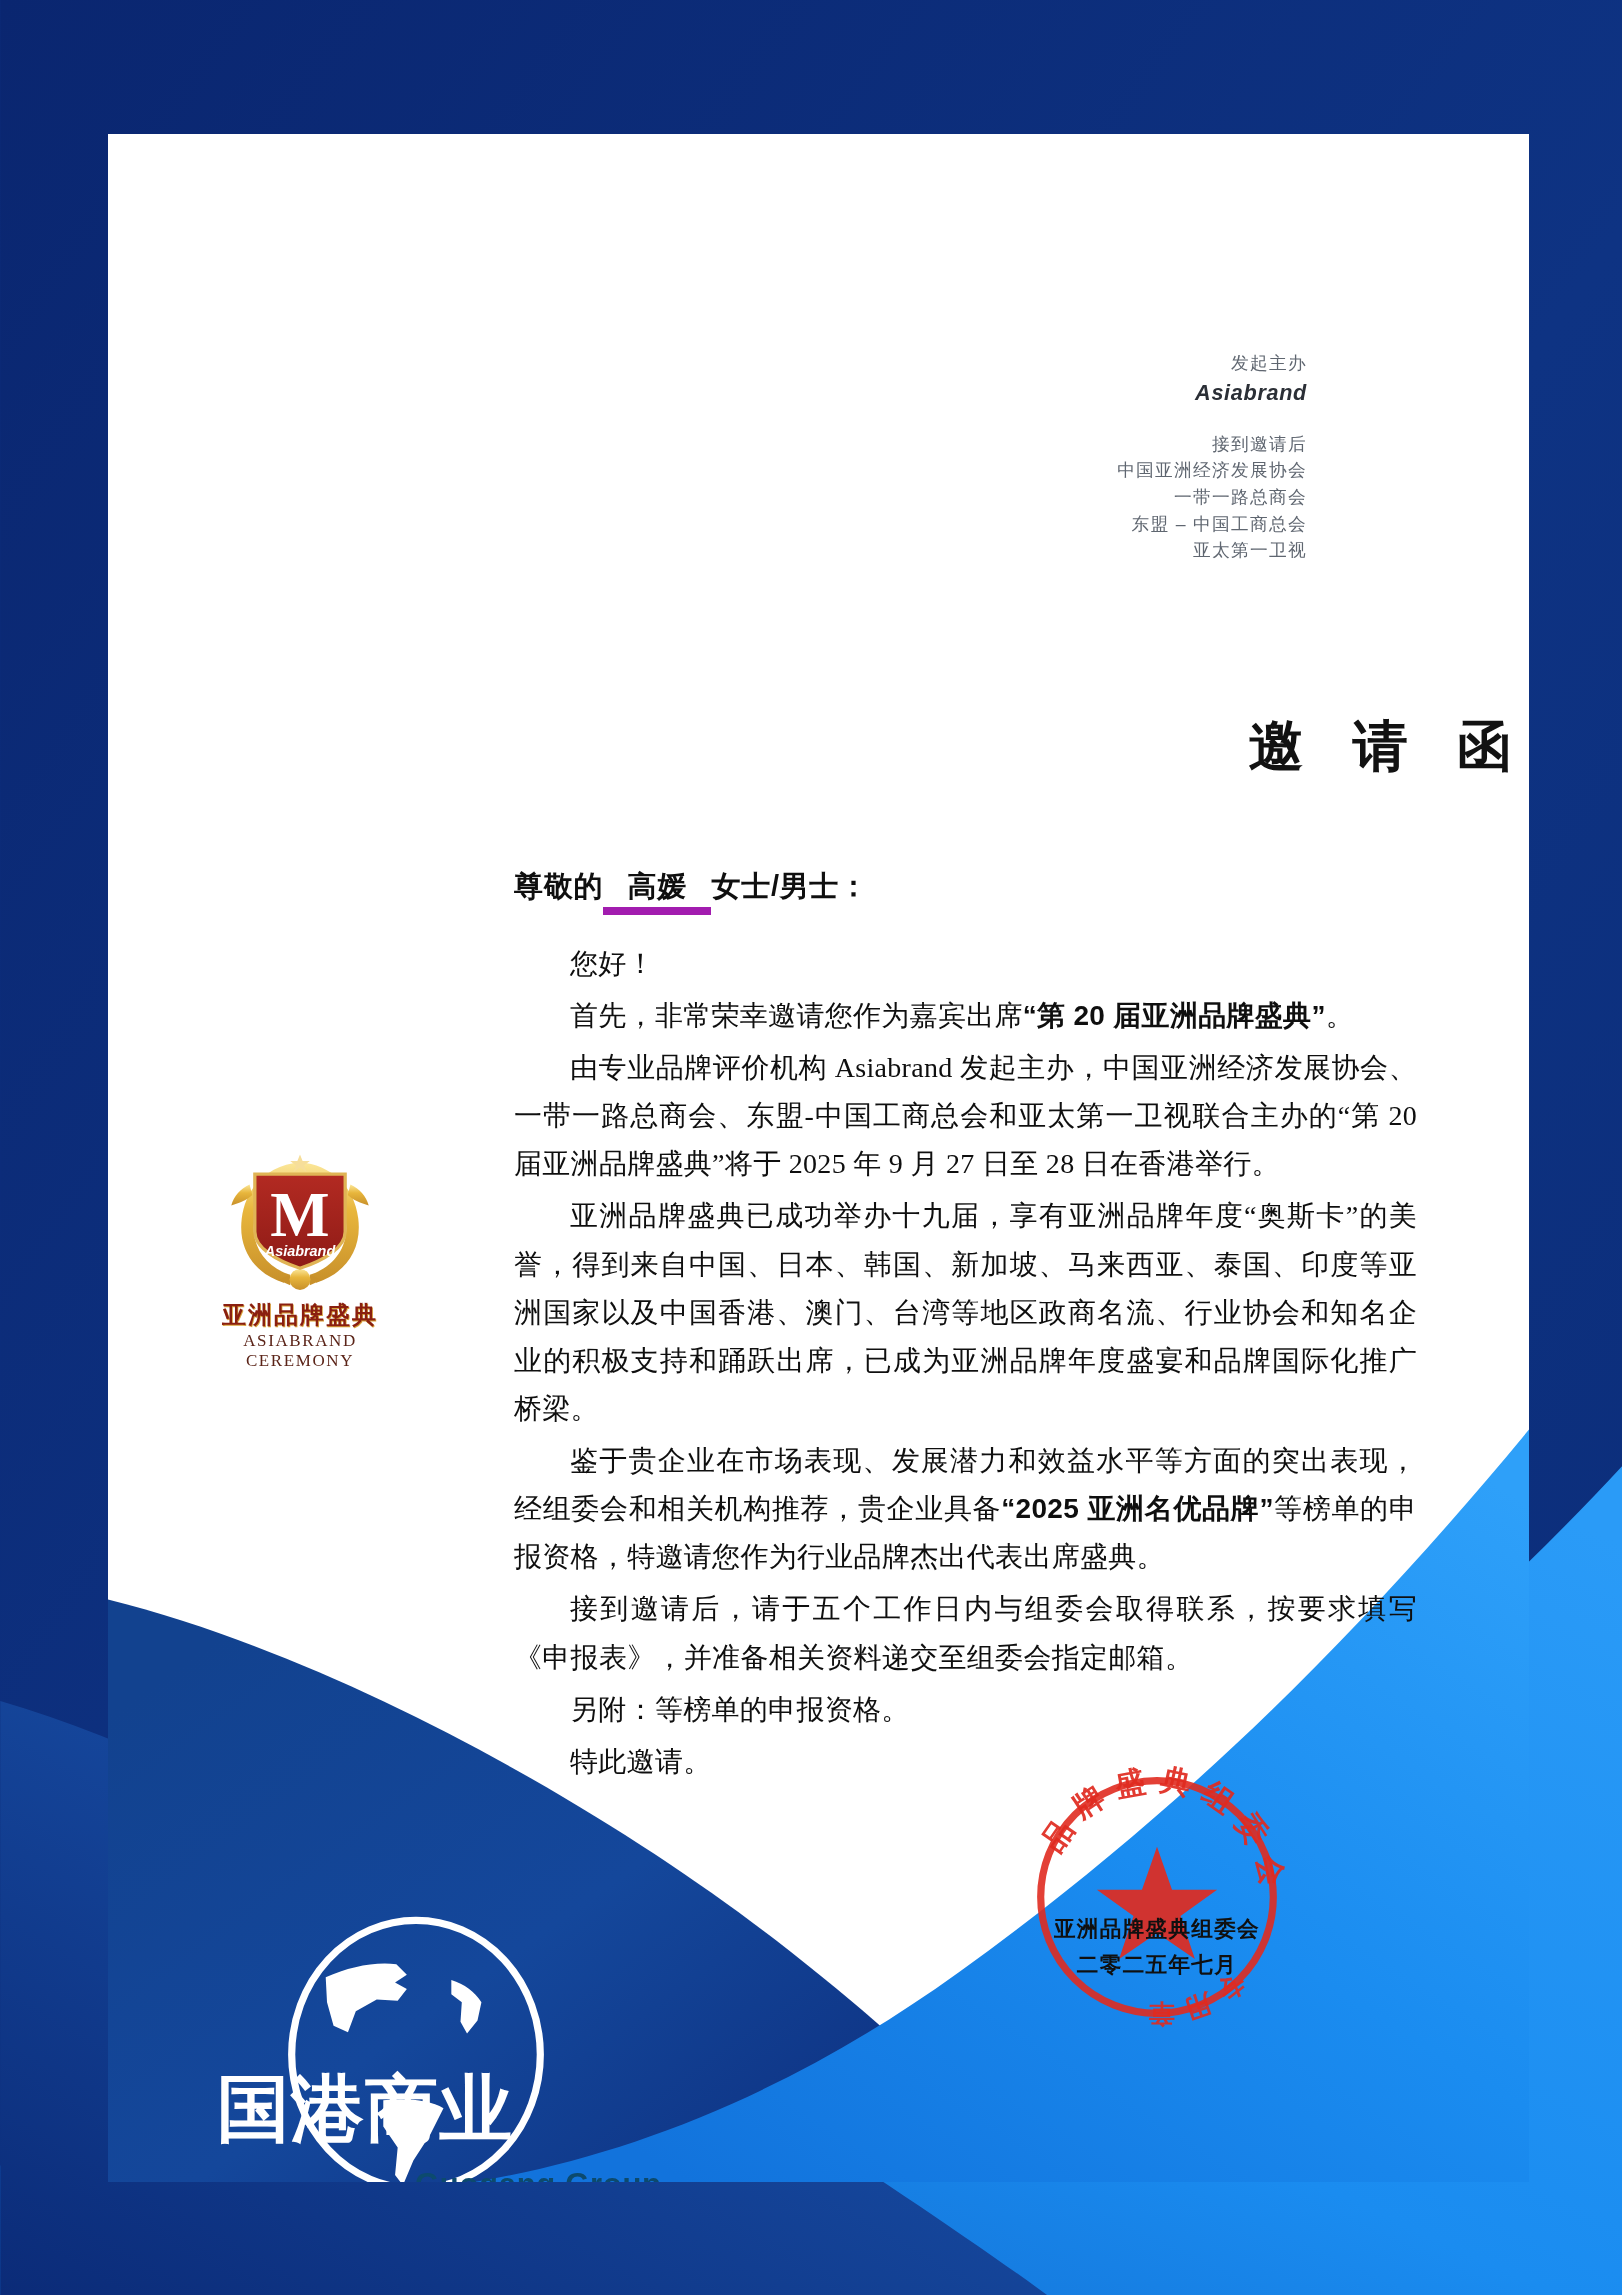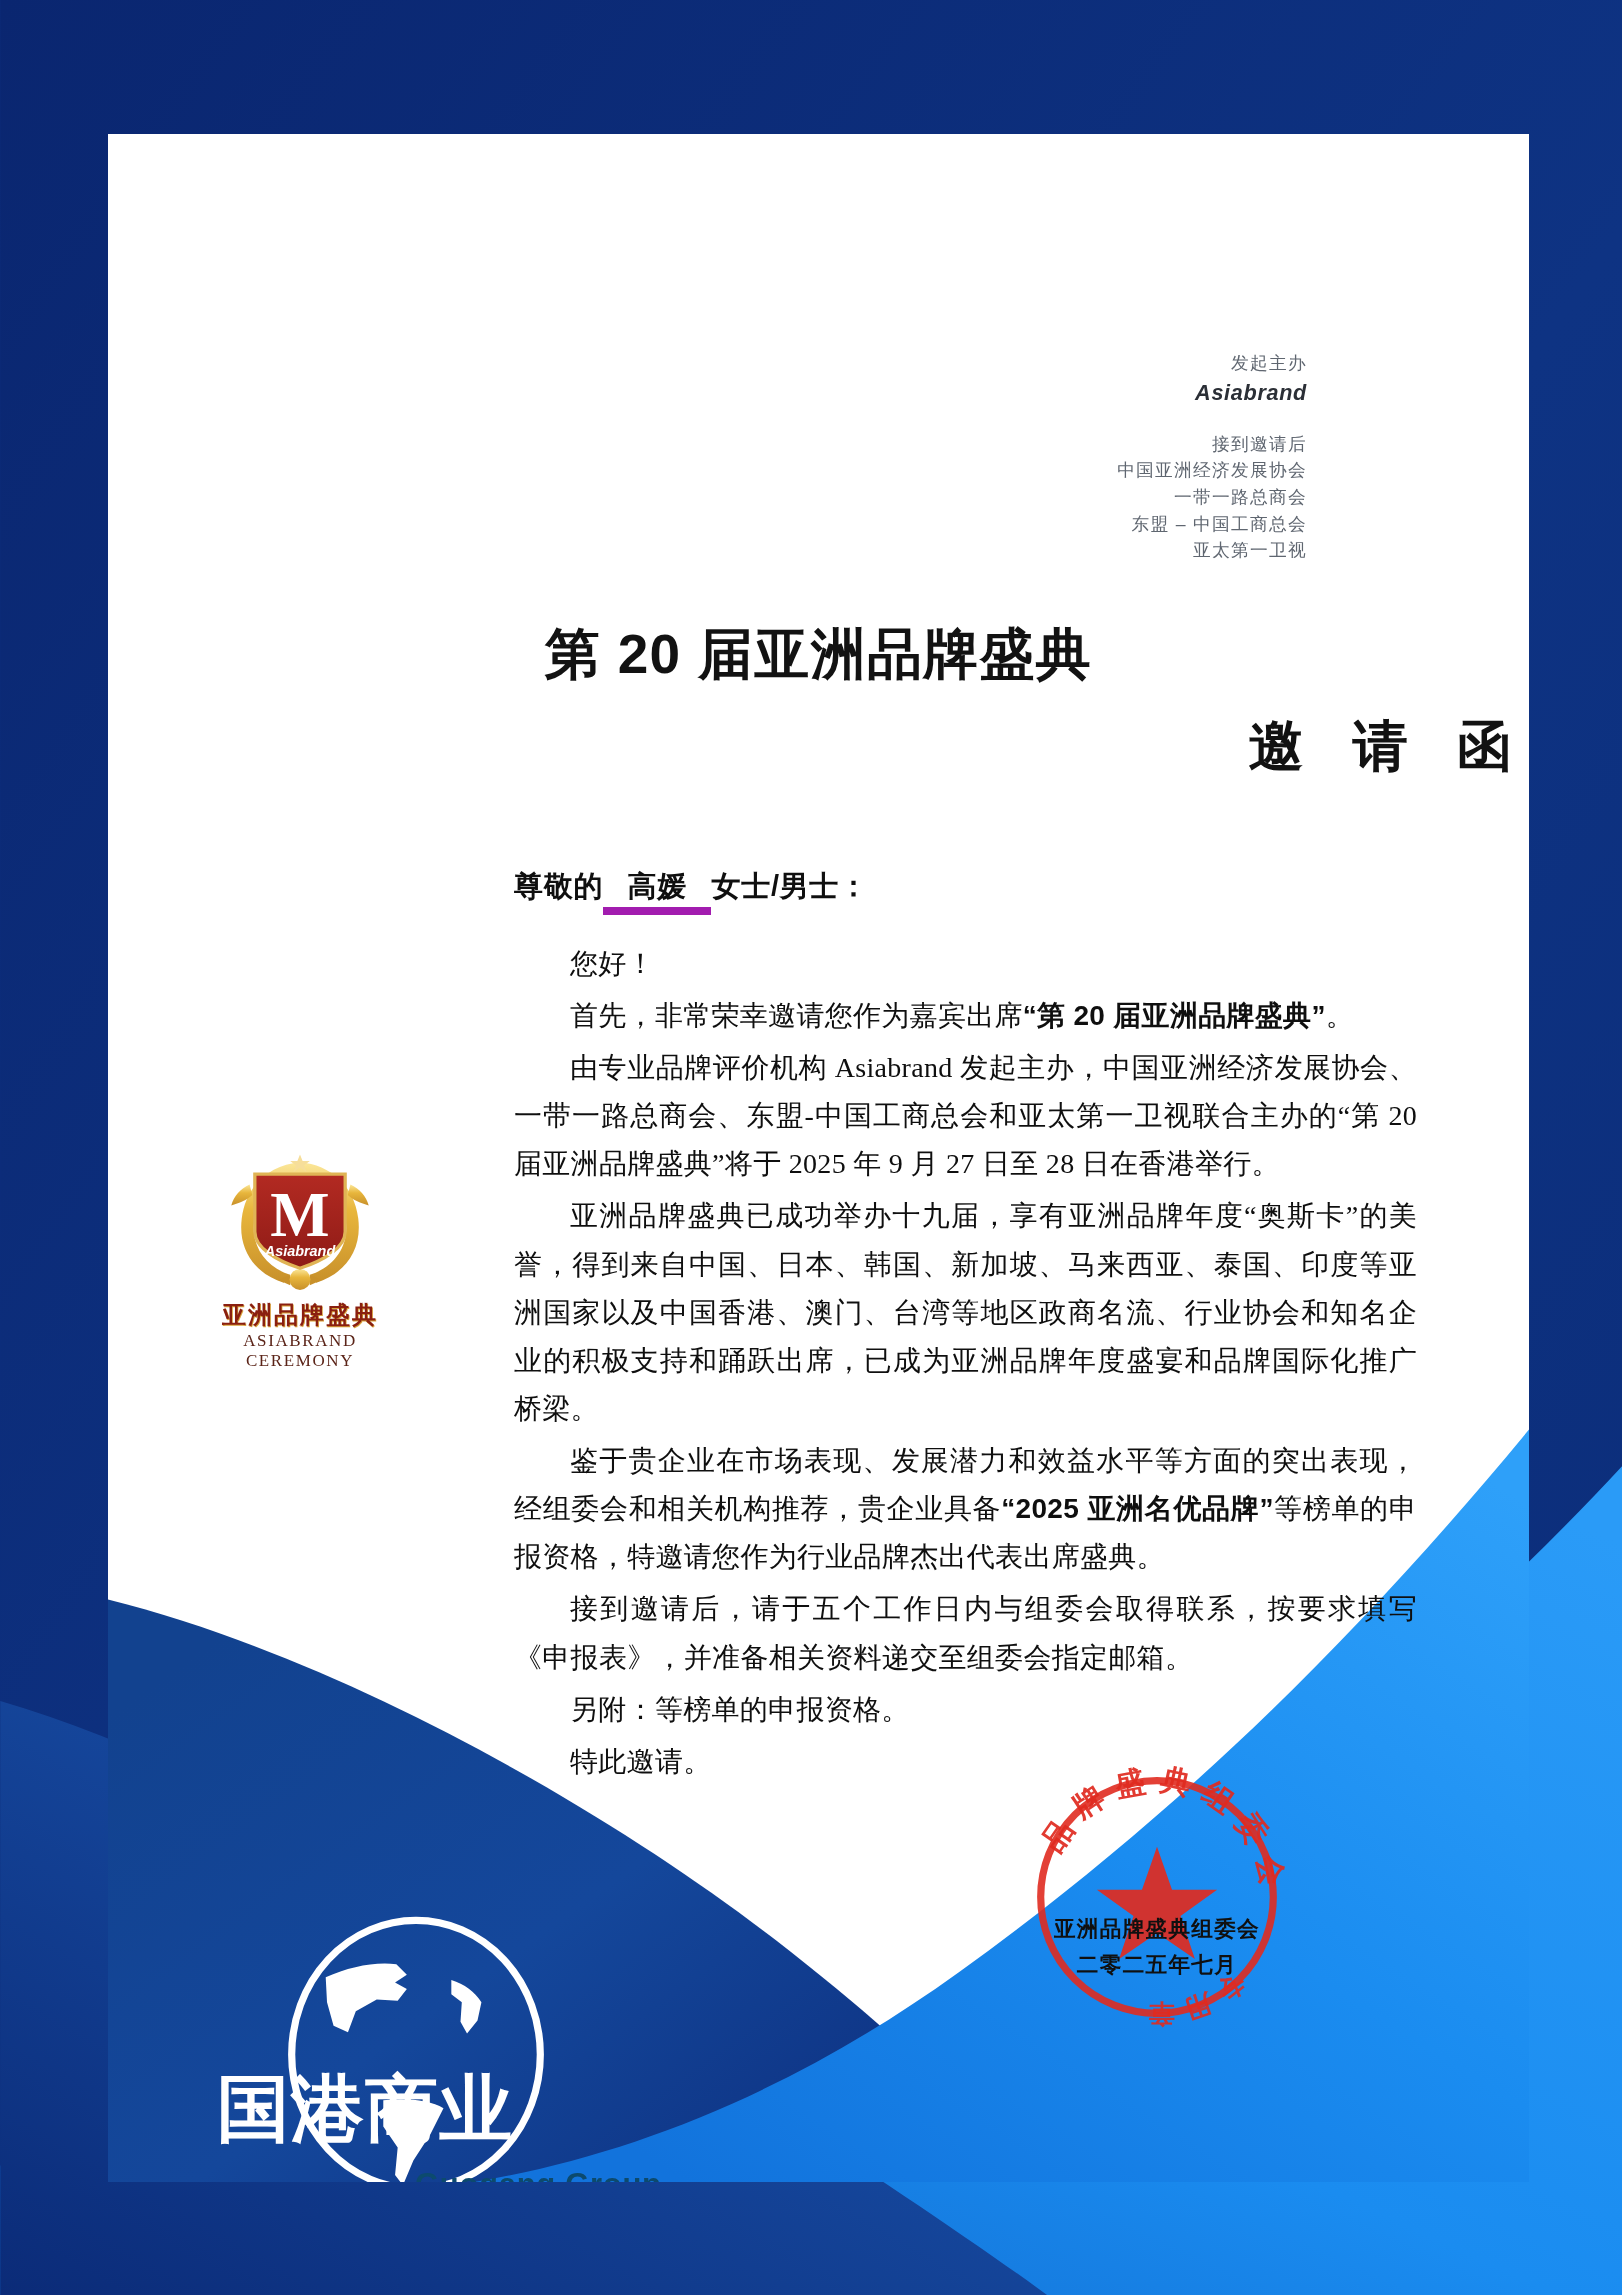--- a/index.html
+++ b/index.html
@@ -167,21 +167,20 @@
   <div class="org-block">
     <div class="org-label">发起主办</div>
     <div class="org-brand">Asiabrand</div>
     <div class="org-label">接到邀请后</div>
     <div class="org-item">中国亚洲经济发展协会</div>
     <div class="org-item">一带一路总商会</div>
     <div class="org-item">东盟 – 中国工商总会</div>
     <div class="org-item">亚太第一卫视</div>
   </div>
 
-  <div class="title-main">第 20 届亚洲品牌盛典</div>
   <div class="title-sub">邀 请 函</div>
 
   <div class="letter">
 
     <div class="salutation">
       <span>尊敬的</span><span class="blank">高媛</span><span>女士/男士：</span>
     </div>
 
     <p class="para">您好！</p>
 

